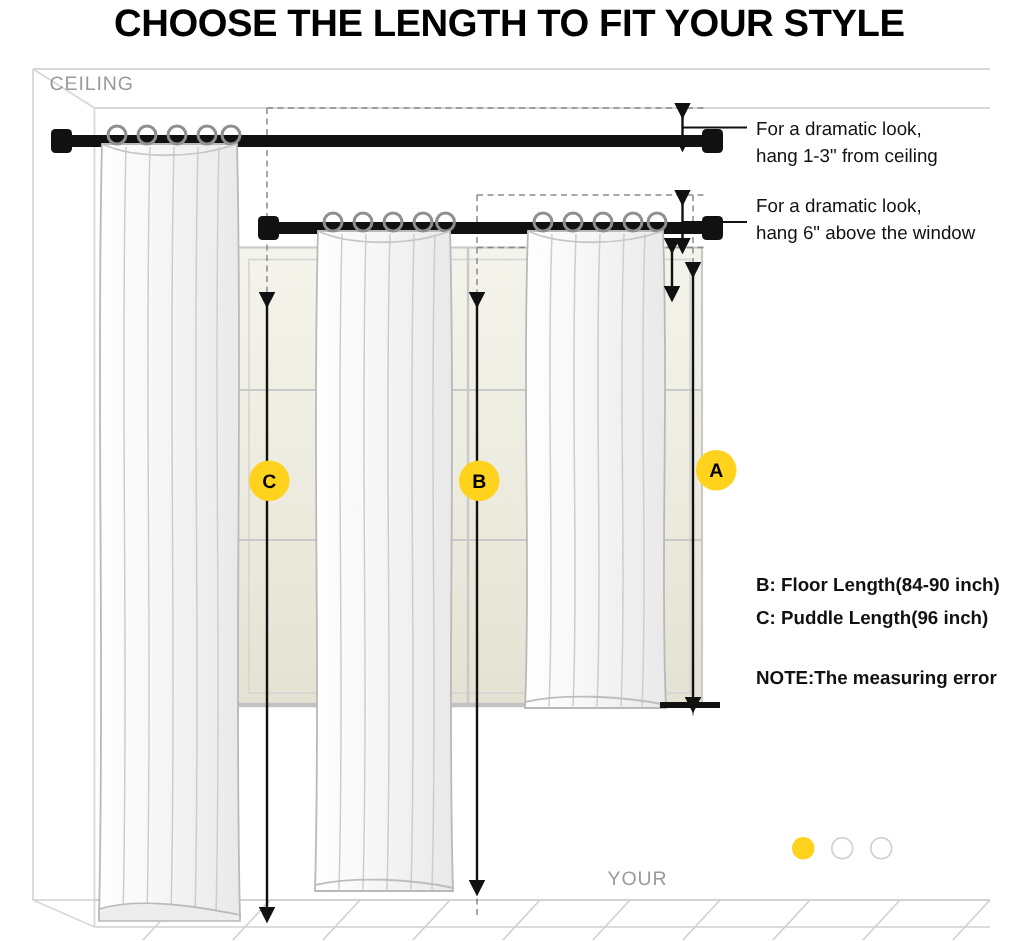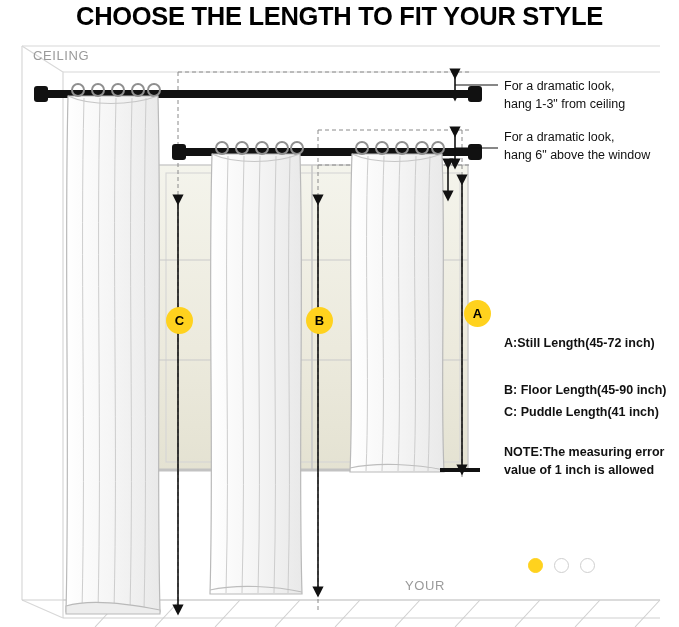--- a/index.html
+++ b/index.html
@@ -262,26 +262,24 @@
   <div class="note-text" style="left:504px; top:78px;">For a dramatic look,</div>
   <div class="note-text" style="left:504px; top:96px;">hang 1-3" from ceiling</div>
 
   <div class="note-text" style="left:504px; top:129px;">For a dramatic look,</div>
   <div class="note-text" style="left:504px; top:147px;">hang 6" above the window</div>
 
   <div class="badge" style="left:166px; top:307px;">C</div>
   <div class="badge" style="left:306px; top:307px;">B</div>
   <div class="badge" style="left:464px; top:300px;">A</div>
 
-  <div class="legend-text" style="left:504px; top:336px;">A:Still Length(45-72 inch)</div>
-  <div class="legend-text" style="left:504px; top:383px;">B: Floor Length(45-90 inch)</div>
-  <div class="legend-text" style="left:504px; top:405px;">C: Puddle Length(41 inch)</div>
+  <div class="legend-text" style="left:504px; top:383px;">B: Floor Length(84-90 inch)</div>
+  <div class="legend-text" style="left:504px; top:405px;">C: Puddle Length(96 inch)</div>
 
   <div class="legend-note" style="left:504px; top:444px;">NOTE:The measuring error</div>
-  <div class="legend-note" style="left:504px; top:462px;">value of 1 inch is allowed</div>
 
   <div class="dots" style="left:528px; top:558px;">
     <span class="dot active"></span>
     <span class="dot"></span>
     <span class="dot"></span>
   </div>
 
 </div>
 
 </body></html>

